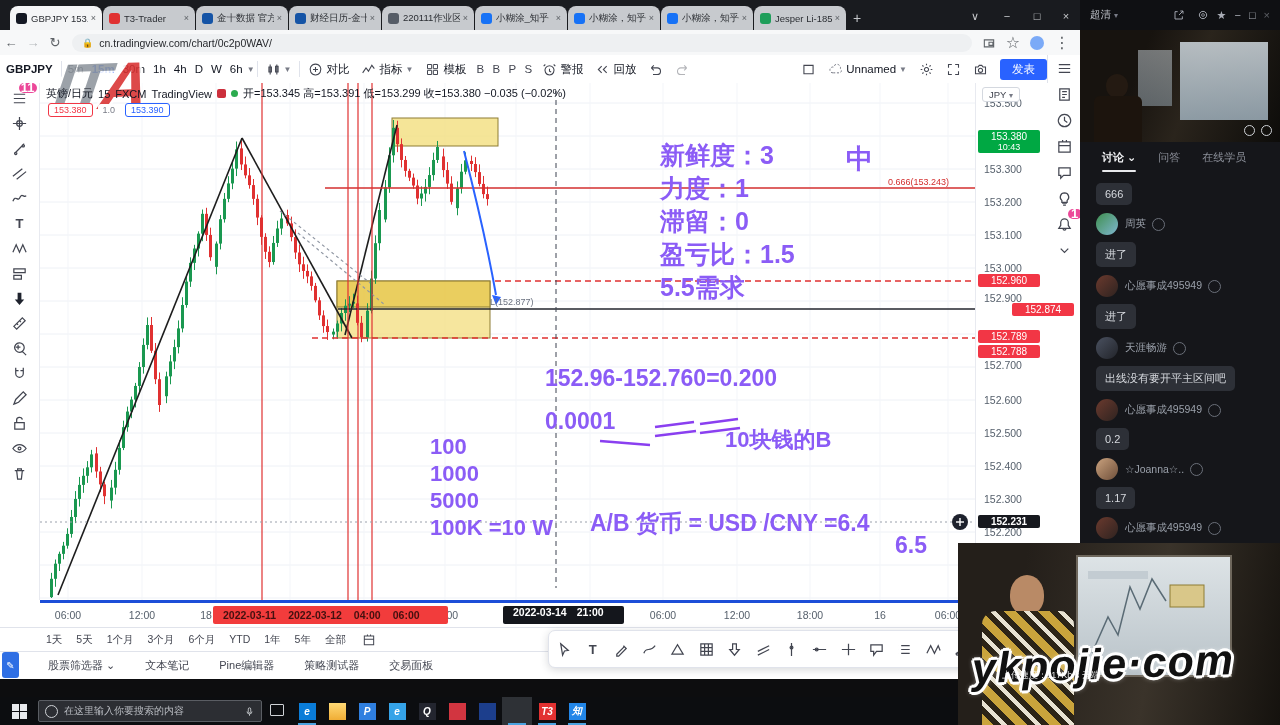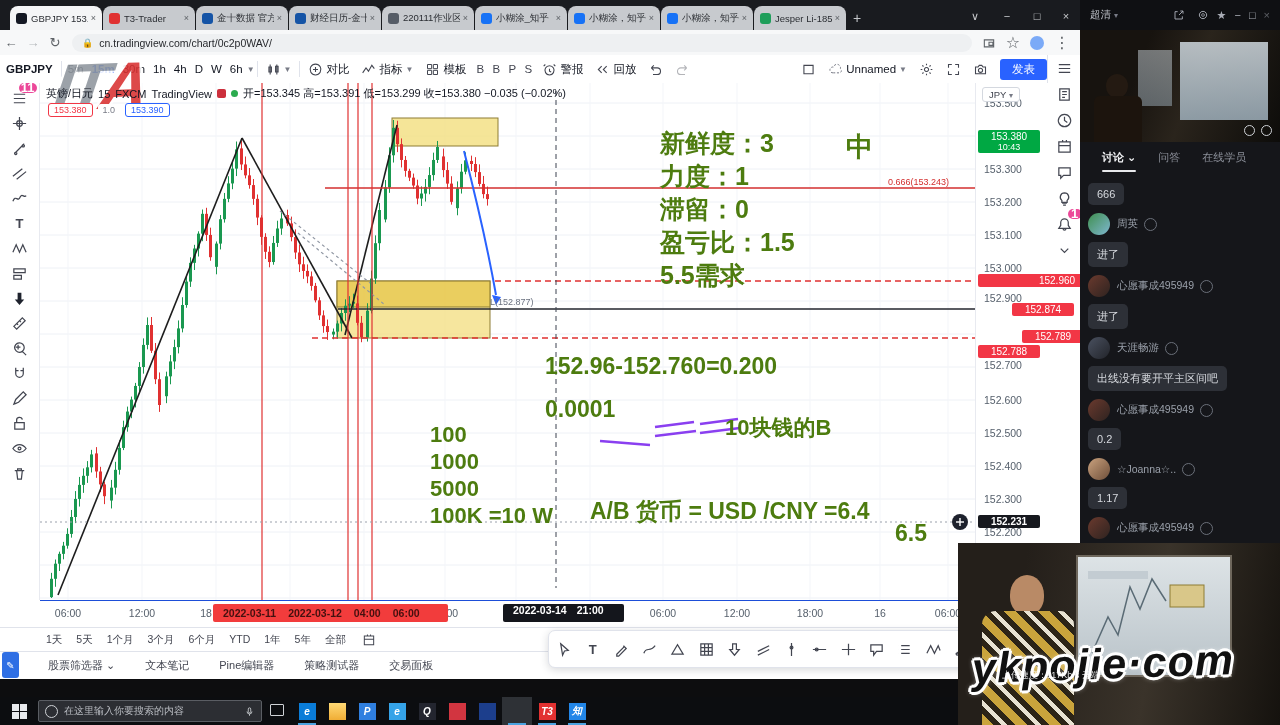--- a/index.html
+++ b/index.html
@@ -60,36 +60,36 @@
   .mkt-dot{width:7px;height:7px;background:#2bab4f;border-radius:50%;display:inline-block;}
   #pills{left:8px;top:20px;display:flex;gap:5px;align-items:center;z-index:4;}
   .pill{font-size:9px;padding:1px 5px;border-radius:3px;background:#fff;}
   .pill.red{border:1px solid #f23645;color:#f23645;}
   .pill.blue{border:1px solid #2962ff;color:#2962ff;}
   .pill.plain{color:#787b86;}
   #ita{left:55px;top:48px;z-index:5;font-style:italic;font-weight:bold;font-size:66px;letter-spacing:-4px;
     transform:skewX(-10deg) rotate(-2deg);opacity:.88;pointer-events:none;
     text-shadow:2px 2px 0 #fff,-2px 2px 0 #fff,2px -2px 0 #fff,-2px -2px 0 #fff;z-index:3;}
   #ita .g{color:#8f969e;} #ita .r{color:#d93030;}
-  .anno{position:absolute;color:#4d7c0f;font-weight:bold;z-index:4;white-space:nowrap;}
+  .anno{position:absolute;color:#8b5cf6;font-weight:bold;z-index:4;white-space:nowrap;margin-top:12px;}
   .lvl-label{position:absolute;font-size:9px;z-index:4;}
 
   
   #paxis{left:975px;top:83px;width:72px;height:517px;background:#fff;border-left:1px solid #e8eaf0;font-size:10.5px;color:#56606c;}
   .ptick{position:absolute;left:0;width:66px;text-align:left;padding-left:8px;}
   #jpy-box{position:absolute;left:6px;top:4px;border:1px solid #d4d8df;border-radius:3px;padding:1px 6px;
     font-size:9.5px;color:#434651;background:#fff;z-index:3;}
   .ptag{position:absolute;left:2px;width:62px;text-align:center;color:#fff;font-size:10px;border-radius:2px;
     padding:1px 0;z-index:4;}
   .ptag.green{background:#00a843;}
   .ptag.red{background:#f23645;}
   .ptag.black{background:#16181e;font-weight:bold;}
 
   
-  #taxis{left:40px;top:600px;width:1007px;height:27px;background:#fff;border-top:1px solid #1d4ed8;font-size:10.5px;color:#56606c;text-decoration:underline;}
+  #taxis{left:40px;top:600px;width:1007px;height:27px;background:#fff;border-top:3px solid #1d4ed8;font-size:10.5px;color:#56606c;text-decoration:underline;}
   .ttick{position:absolute;top:6px;transform:translateX(-50%);}
   #red-range{position:absolute;top:3px;height:18px;background:#f23c3c;color:#44100f;border-radius:2px;
     display:flex;align-items:center;gap:12px;padding:0 10px;font-size:10.5px;font-weight:bold;z-index:3;}
   #blk-time{position:absolute;top:3px;height:18px;background:#14161c;color:#fff;border-radius:2px;
     display:flex;align-items:flex-start;gap:10px;padding:0 10px;font-size:10.5px;font-weight:bold;z-index:3;}
   #rangesrow{left:0;top:627px;width:1080px;height:24px;background:#fff;border-top:1px solid #e0e3eb;
     display:flex;align-items:center;font-size:10.5px;color:#434651;padding-left:46px;box-sizing:border-box;gap:6px;}
   #bottabs{left:0;top:651px;width:1080px;height:28px;background:#fff;border-top:1px solid #e0e3eb;
     display:flex;align-items:center;font-size:11px;color:#434651;padding-left:48px;box-sizing:border-box;gap:30px;}
   #browser-bottom{left:0;top:679px;width:1080px;height:18px;background:#0d0d0f;}
@@ -101,21 +101,21 @@
   #side-hdr{left:0;top:0;width:200px;height:30px;background:#0f1013;display:flex;align-items:center;color:#b9bcc4;font-size:10.5px;}
   #side-hdr .hic{margin-left:12px;color:#a9adb6;font-size:11px;}
   #side-video{left:0;top:30px;width:200px;height:112px;background:linear-gradient(110deg,#17130f 30%,#2a241c 55%,#0d0c0a);overflow:hidden;}
   .proj{position:absolute;background:linear-gradient(180deg,#cfd8de,#9fb0bc);opacity:.85;}
   .head-sil{position:absolute;background:#241a12;border-radius:50%;}
   .body-sil{position:absolute;background:#1c140d;border-radius:6px 6px 0 0;}
   #chat-tabs{left:0;top:142px;width:200px;height:30px;display:flex;align-items:center;color:#8b8f99;font-size:11px;}
   #chat-tabs .ct{margin-left:22px;position:relative;}
   #chat-tabs .ct.on{color:#f2f3f5;font-weight:bold;}
   #chat-tabs .ct.on::after{content:"";position:absolute;left:0;right:0;bottom:-7px;height:2px;background:#e8e9ec;border-radius:2px;}
-  #msgs{left:0;top:172px;width:200px;height:553px;padding:5px 8px;box-sizing:border-box;overflow:hidden;}
+  #msgs{left:0;top:172px;width:200px;height:553px;padding:5px 16px;box-sizing:border-box;overflow:hidden;}
   .msg-head{display:flex;align-items:center;height:24px;margin-top:7px;}
   .msg-av{width:22px;height:22px;border-radius:50%;flex:0 0 22px;}
   .msg-name{font-size:10.5px;color:#9aa0aa;margin-left:7px;white-space:nowrap;}
   .msg-badge{width:11px;height:11px;border:1px solid #6a6f79;border-radius:50%;margin-left:6px;flex:0 0 11px;}
   .msg-bubble{display:inline-block;background:#2d3037;color:#d6d9de;font-size:11px;border-radius:5px;
     padding:5px 9px;margin-top:6px;max-width:230px;white-space:nowrap;}
 
   
   #camvid{left:958px;top:543px;width:322px;height:182px;background:linear-gradient(100deg,#241f1a 20%,#3a332a 60%,#15120e);z-index:20;overflow:hidden;}
   #cam-screen{position:absolute;left:118px;top:12px;width:152px;height:118px;background:linear-gradient(180deg,#dde3e6,#b9c3c9);border:2px solid #6e675c;}
@@ -790,23 +790,23 @@
           <div class="ptick" style="top: 344px;">152.500</div>
           <div class="ptick" style="top: 377px;">152.400</div>
           <div class="ptick" style="top: 410px;">152.300</div>
           <div class="ptick" style="top: 443px;">152.200</div>
         </div>
       <div id="ptags">
           <div class="ptag green" style="top: 47px;">
             <div>153.380</div>
             <div style="font-size: 9px;">10:43</div>
           </div>
-          <div class="ptag red" style="top: 191px; padding-left: 48px;">152.960</div>
+          <div class="ptag red" style="top: 191px;">152.960</div>
           <div class="ptag red" style="top: 220px; margin-left: 34px;">152.874</div>
-          <div class="ptag red" style="top: 247px; margin-left: 44px;">152.789</div>
+          <div class="ptag red" style="top: 247px;">152.789</div>
           <div class="ptag red" style="top: 262px;">152.788</div>
           <div class="ptag black" style="top: 432px;">152.231</div>
         </div>
     </div>
 
     <div class="abs" id="taxis">
       <div id="tticks">
           <div class="ttick" style="left: 28px;">06:00</div>
           <div class="ttick" style="left: 102px;">12:00</div>
           <div class="ttick" style="left: 166px;">18</div>

